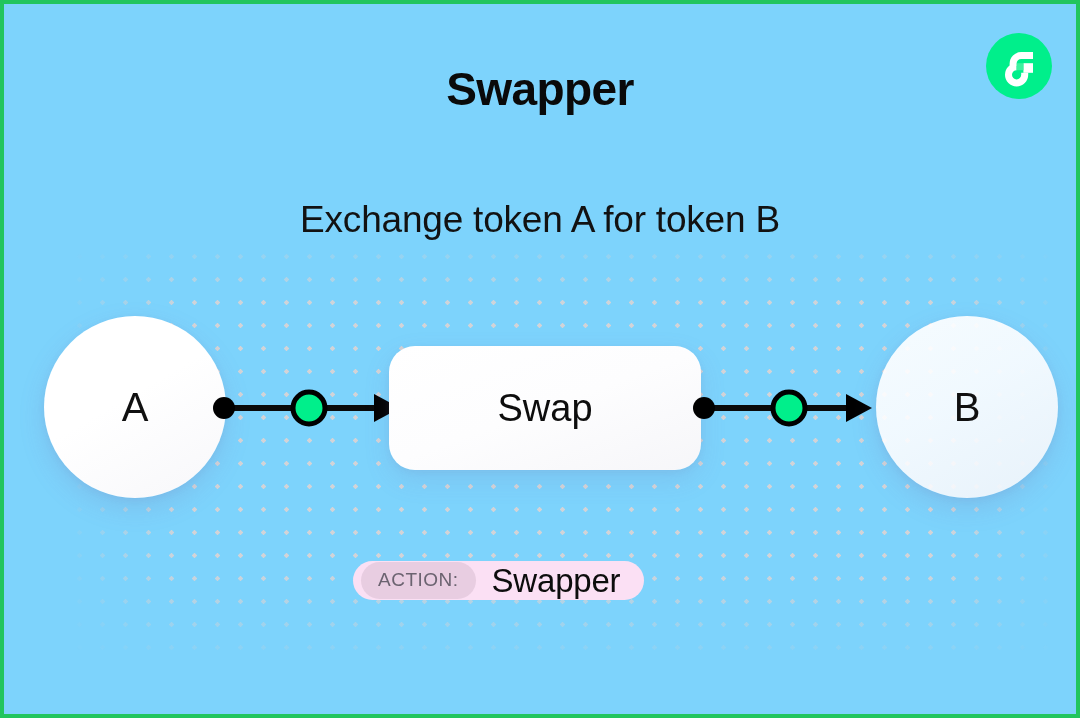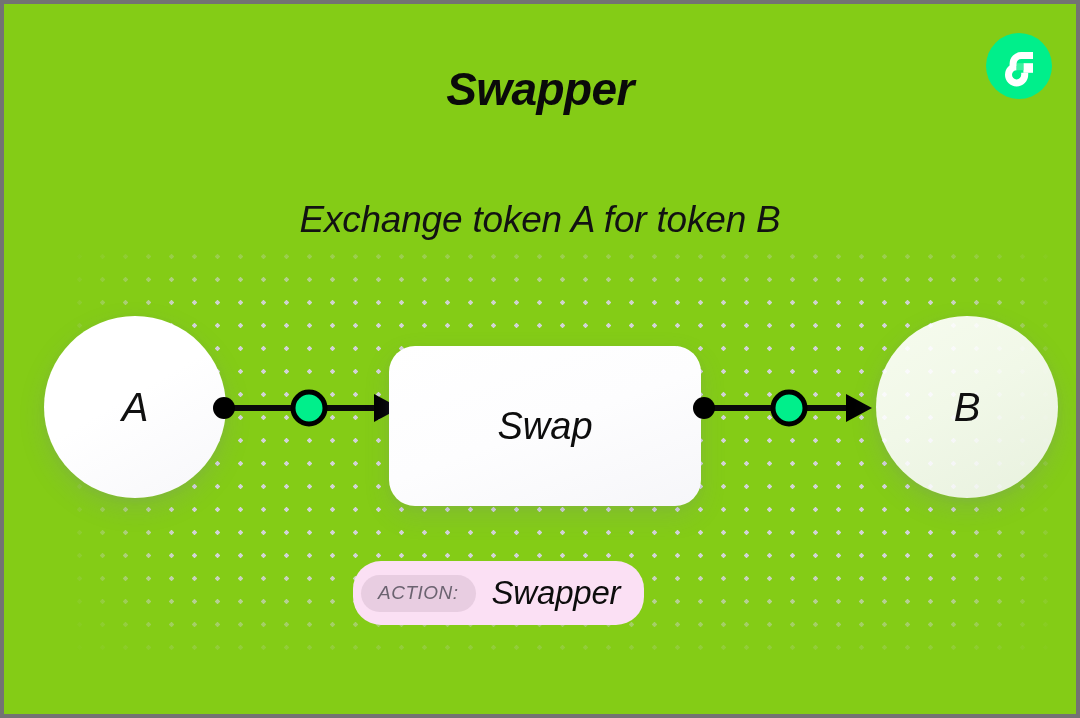--- a/index.html
+++ b/index.html
@@ -8,25 +8,24 @@
     background: #1a1a1a;
   }
   body {
     font-family: "Liberation Sans", sans-serif;
   }
 
   #canvas {
     position: relative;
     width: 1080px;
     height: 718px;
-    background: #84cc16;
+    background: #7dd3fc;
     box-sizing: border-box;
-    border: 4px solid #737373;
+    border: 4px solid #22c55e;
     overflow: hidden;
-    font-style: italic;
   }
 
   
   #dotfield {
     position: absolute;
     left: 60px;
     top: 232px;
     width: 1000px;
     height: 430px;
     background-image: radial-gradient(circle, #d3d3d7 2.1px, transparent 2.3px);
@@ -95,21 +94,21 @@
   }
   #node-b {
     left: 872px; top: 312px;
     width: 182px; height: 182px;
     background: linear-gradient(150deg, rgba(255,255,255,0.93) 0%, rgba(253,253,255,0.90) 45%, rgba(246,246,250,0.88) 100%);
   }
 
   #swap-box {
     position: absolute;
     left: 385px; top: 342px;
-    width: 312px; height: 160px;
+    width: 312px; height: 124px;
     border-radius: 26px;
     background: linear-gradient(160deg, #ffffff 0%, #fdfdfe 50%, #f6f6f9 100%);
     box-shadow: 0 10px 26px rgba(120,120,180,0.16),
                 0 2px 6px rgba(120,120,170,0.09);
     display: flex;
     align-items: center;
     justify-content: center;
     font-size: 38px;
     font-weight: 300;
     color: #0d0d0d;
@@ -118,21 +117,21 @@
   
   .connector { position: absolute; }
   #conn-left  { left: 204px; top: 382px; width: 192px; height: 44px; }
   #conn-right { left: 684px; top: 382px; width: 184px; height: 44px; }
 
   
   #action-badge {
     position: absolute;
     left: 349px;
     top: 557px;
-    height: 64px;
+    height: 39px;
     padding: 0 24px 0 8px;
     border-radius: 28px;
     background: #fbe0f4;
     display: flex;
     align-items: center;
     gap: 16px;
   }
   #action-chip {
     background: #e8cde1;
     border-radius: 19px;

